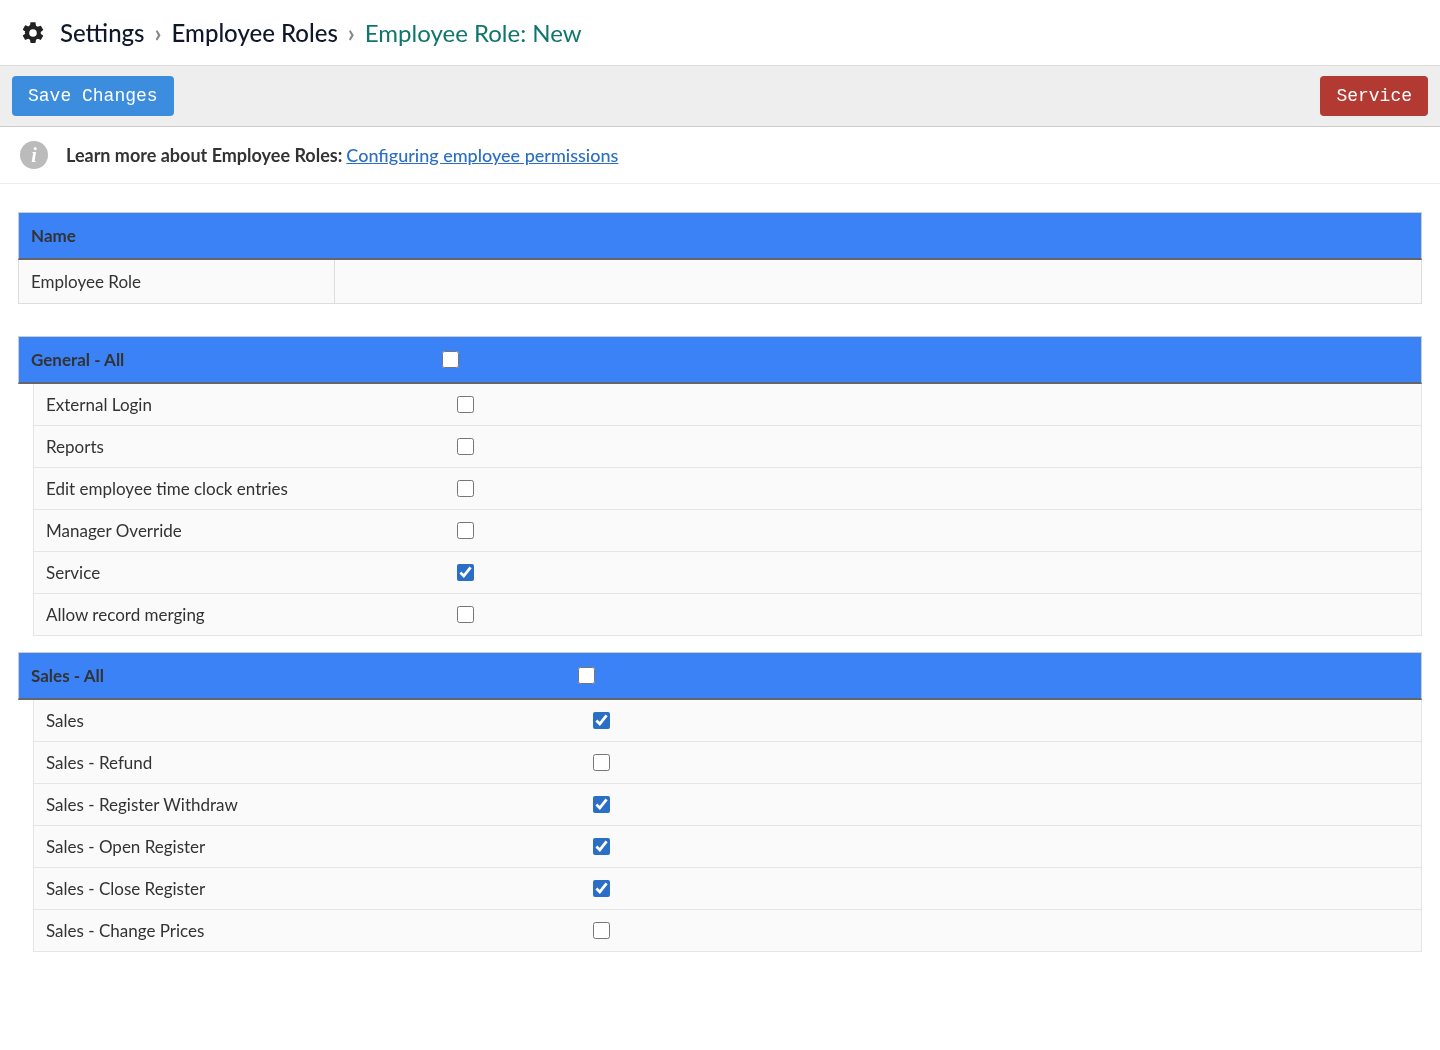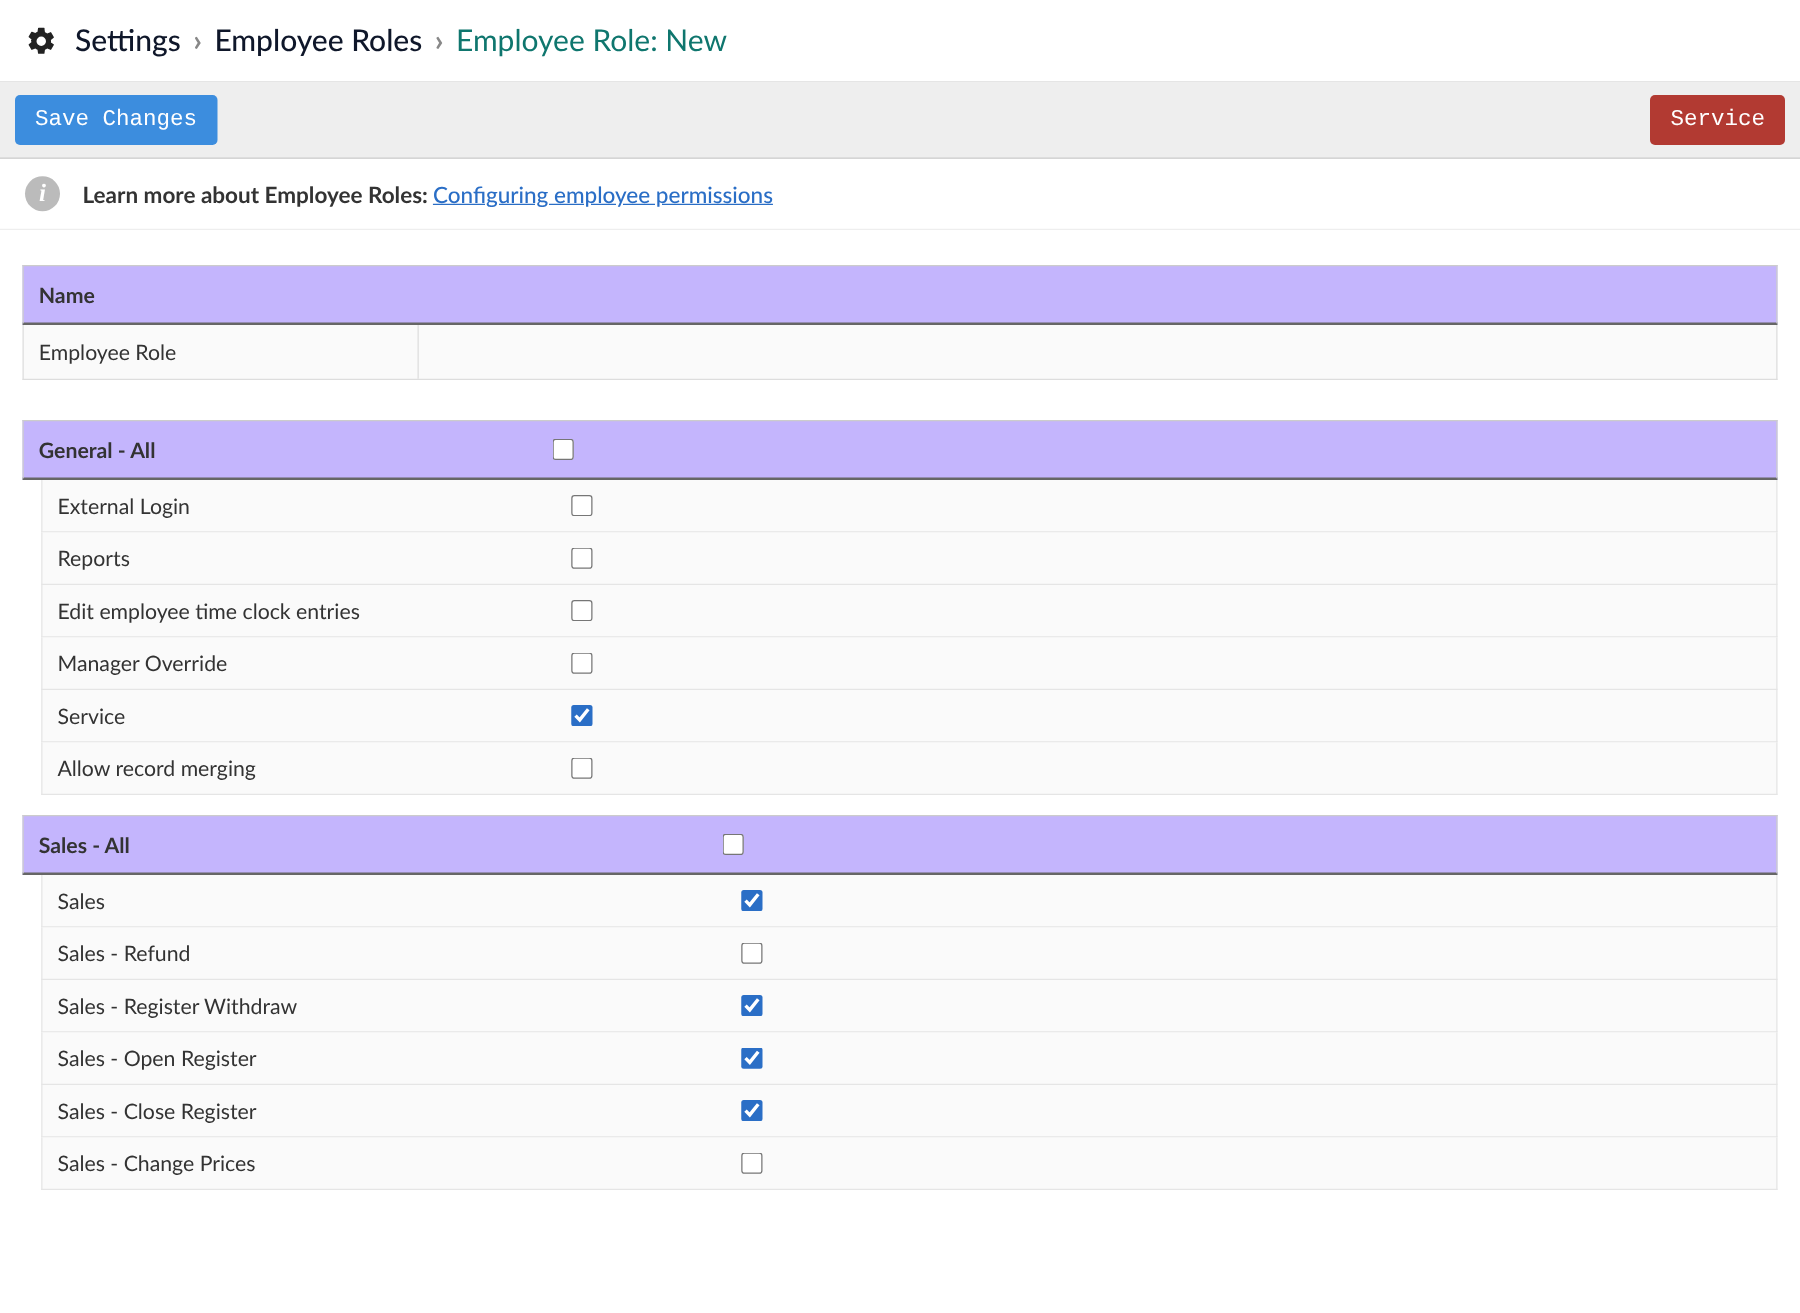--- a/index.html
+++ b/index.html
@@ -84,21 +84,21 @@
     .info-bar a {
       color: #2a6ec6;
       text-decoration: underline;
       font-weight: 500;
       margin-left: 4px;
     }
     .content {
       padding: 28px 18px 0 18px;
     }
     .section-header {
-      background: #c4b5fd;
+      background: #3b82f6;
       border: 1px solid #ccc;
       border-bottom: 2px solid #666;
       padding: 12px 12px;
       font-weight: 700;
       font-size: 17px;
       display: flex;
       align-items: center;
     }
     .section-header.with-checkbox {
       position: relative;

